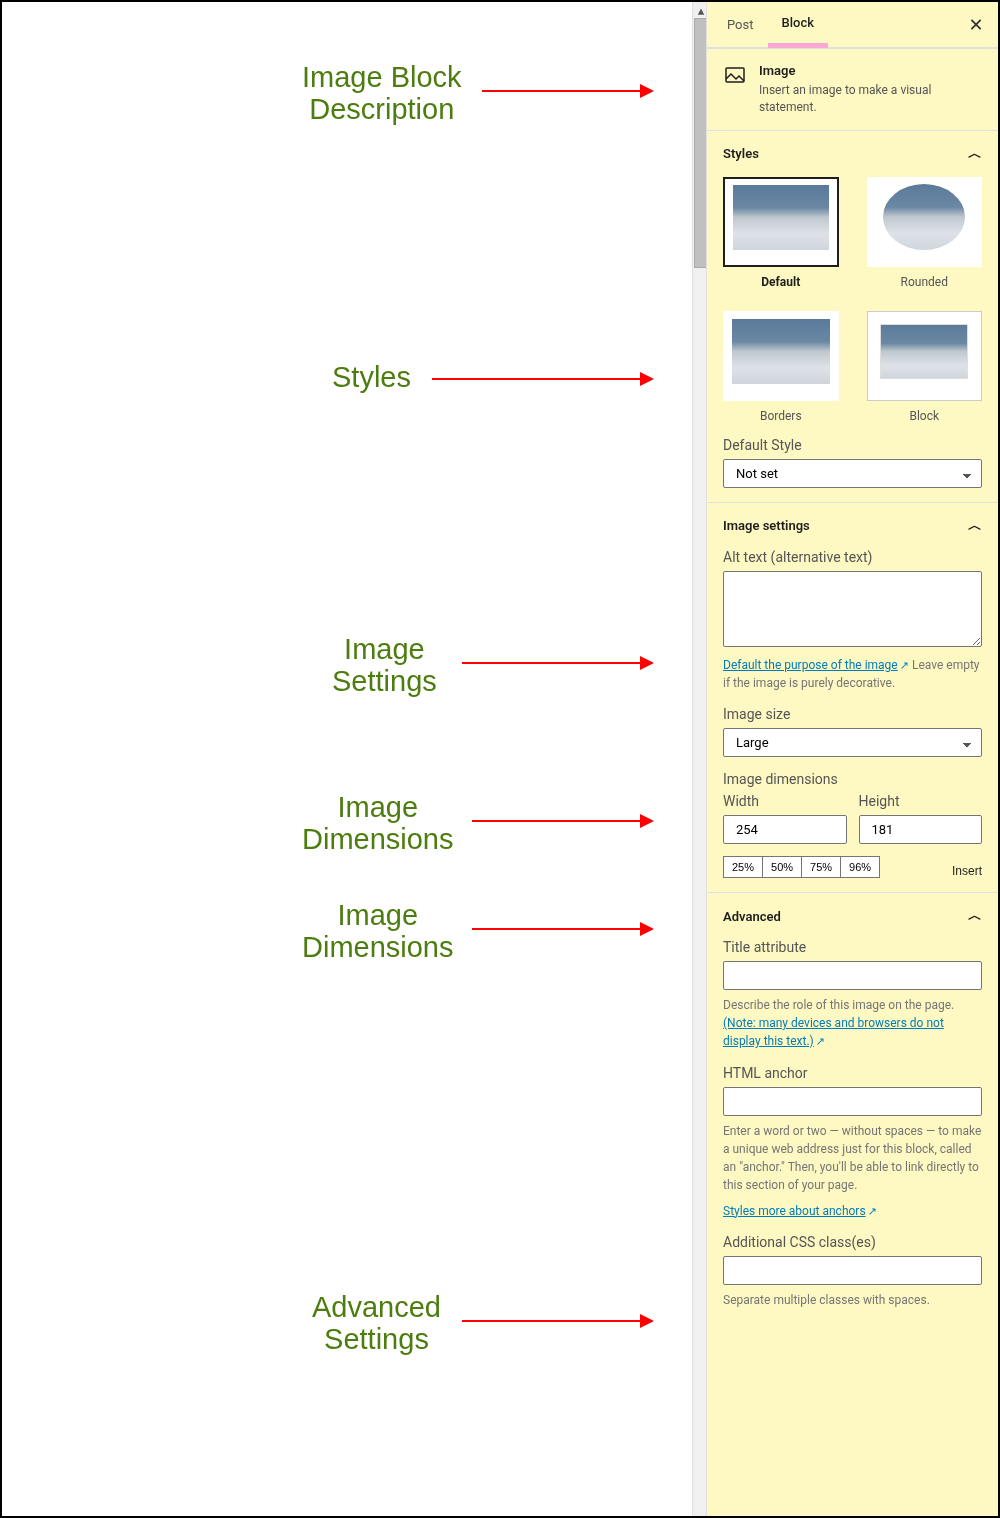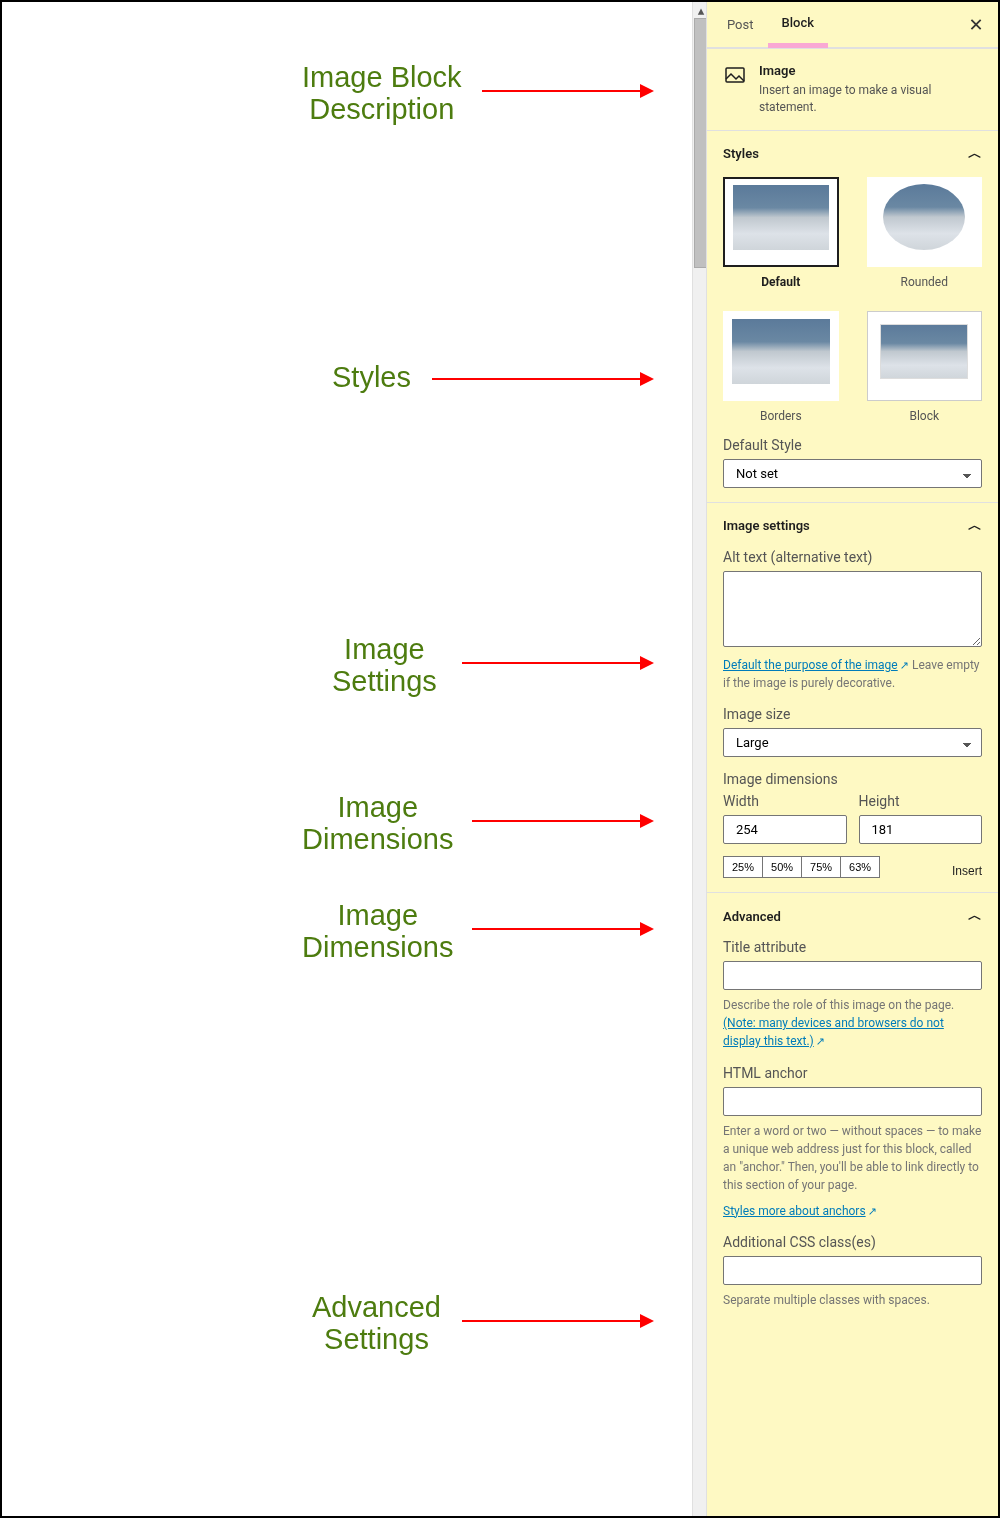--- a/index.html
+++ b/index.html
@@ -342,21 +342,21 @@
           <div class="dim-col">
             <label class="form-label">Height</label>
             <input class="form-input" value="181" style="">
           </div>
         </div>
         <div class="pct-row">
           <div class="pct-buttons">
             <button class="pct-btn">25%</button>
             <button class="pct-btn">50%</button>
             <button class="pct-btn">75%</button>
-            <button class="pct-btn">63%</button>
+            <button class="pct-btn">96%</button>
           </div>
           <button class="reset-btn">Insert</button>
         </div>
       </div>
     </div>
   </div>
 
   <div class="panel-section">
     <div class="section-header">
       <span>Advanced</span>

